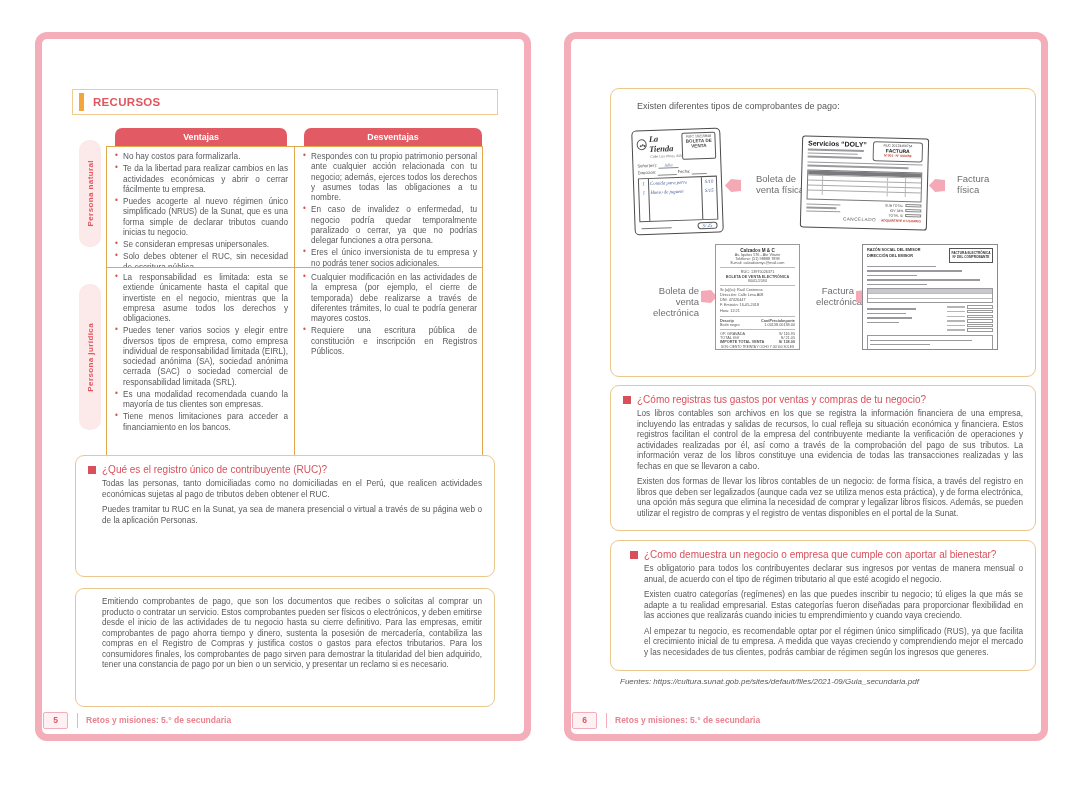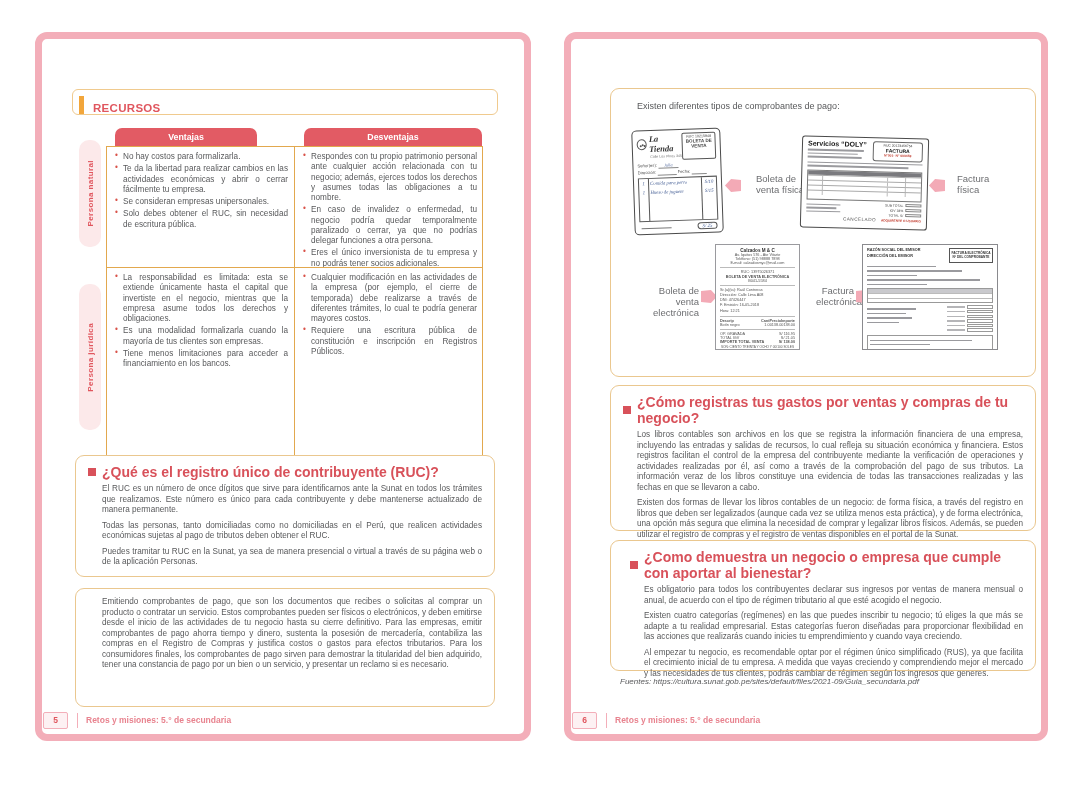--- a/index.html
+++ b/index.html
@@ -7,30 +7,30 @@
 
   .page { position:absolute; top:32px; height:709px; border:7px solid #f3aeb9; border-radius:12px; background:#fff; }
   .page-left  { left:35px;  width:496px; }
   .page-right { left:564px; width:484px; }
   .page > * { position:absolute; }
 
   
   .qbox { border:1px solid #eac78f; border-radius:9px; background:#fff; padding:8px 12px 6px 12px; }
   .qbox .qtitle { display:flex; align-items:center; gap:6px; margin-bottom:4px; }
   .qbox .qtitle .sq { width:8px; height:8px; background:#d8515a; flex:0 0 auto; }
-  .qbox .qtitle span { color:#d8515a; font-weight:bold; font-size:14px; }
+  .qbox .qtitle span { color:#d8515a; font-weight:normal; font-size:10px; }
   .qbox p { font-size:8.2px; line-height:1.28; color:#58595b; text-align:justify; margin:0 0 5px 14px; }
 
   
-  .recursos { left:30px; top:50px; width:426px; height:26px; border:1px solid #f0ca8e; border-radius:6px; display:flex; align-items:flex-end; overflow:hidden; }
+  .recursos { left:30px; top:50px; width:426px; height:26px; border:1px solid #f0ca8e; border-radius:0; display:flex; align-items:center; overflow:hidden; }
   .recursos .obar { width:5px; height:18px; background:#f2a63b; margin-left:6px; }
   .recursos span { color:#e0565e; font-weight:bold; font-size:11.5px; letter-spacing:.3px; margin-left:9px; }
 
   .tab { height:18px; background:#e25b64; border-radius:7px 7px 0 0; color:#fff; font-weight:bold; font-size:8.8px; display:flex; align-items:center; justify-content:center; }
-  .tab1 { left:73px;  top:89px; width:142px; }
+  .tab1 { left:73px;  top:89px; width:172px; }
   .tab2 { left:262px; top:89px; width:178px; }
 
   .t-body { left:64px; top:107px; width:377px; height:382px; border:1px solid #e2a84e; display:grid; grid-template-columns:188px 188px; grid-template-rows:121px 1fr; }
   .t-cell { padding:5px 6px 4px 8px; overflow:hidden; }
   .t-cell.c1 { border-right:1px solid #e2a84e; }
   .t-cell.r1 { border-bottom:1px solid #e2a84e; }
   .blist { list-style:none; }
   .blist li { position:relative; font-size:8.2px; line-height:1.25; color:#58595b; text-align:justify; padding-left:8px; margin-bottom:2px; }
   .blist li::before { content:"•"; color:#d9534a; position:absolute; left:0; top:-1px; }
 
@@ -159,35 +159,37 @@
   </div>
 
   <div class="tab tab1">Ventajas</div>
   <div class="tab tab2">Desventajas</div>
 
   <div class="t-body">
     <div class="t-cell c1 r1">
       <ul class="blist">
           <li>No hay costos para formalizarla.</li>
           <li>Te da la libertad para realizar cambios en las actividades económicas y abrir o cerrar fácilmente tu empresa.</li>
+          <li>Puedes acogerte al nuevo régimen único simplificado (NRUS) de la Sunat, que es una forma simple de declarar tributos cuando inicias tu negocio.</li>
           <li>Se consideran empresas unipersonales.</li>
           <li>Solo debes obtener el RUC, sin necesidad de escritura pública.</li>
         </ul>
     </div>
     <div class="t-cell r1">
       <ul class="blist">
           <li>Respondes con tu propio patrimonio personal ante cualquier acción relacionada con tu negocio; además, ejerces todos los derechos y asumes todas las obligaciones a tu nombre.</li>
           <li>En caso de invalidez o enfermedad, tu negocio podría quedar temporalmente paralizado o cerrar, ya que no podrías delegar funciones a otra persona.</li>
           <li>Eres el único inversionista de tu empresa y no podrás tener socios adicionales.</li>
         </ul>
     </div>
     <div class="t-cell c1">
       <ul class="blist">
           <li>La responsabilidad es limitada: esta se extiende únicamente hasta el capital que invertiste en el negocio, mientras que la empresa asume todos los derechos y obligaciones.</li>
-          <li>Es una modalidad formalizarla cuando la mayoría de tus clientes son empresas.</li>
+          <li>Puedes tener varios socios y elegir entre diversos tipos de empresa, como empresa individual de responsabilidad limitada (EIRL), sociedad anónima (SA), sociedad anónima cerrada (SAC) o sociedad comercial de responsabilidad limitada (SRL).</li>
+          <li>Es una modalidad recomendada cuando la mayoría de tus clientes son empresas.</li>
           <li>Tiene menos limitaciones para acceder a financiamiento en los bancos.</li>
         </ul>
     </div>
     <div class="t-cell">
       <ul class="blist">
           <li>Cualquier modificación en las actividades de la empresa (por ejemplo, el cierre de temporada) debe realizarse a través de diferentes trámites, lo cual te podría generar mayores costos.</li>
           <li>Requiere una escritura pública de constitución e inscripción en Registros Públicos.</li>
         </ul>
     </div>
   </div>
@@ -197,21 +199,20 @@
   </div>
   <div class="pill pill2">
     <span>Persona jurídica</span>
   </div>
 
   <div class="qbox box-ruc">
     <div class="qtitle">
       <div class="sq"></div>
       <span>¿Qué es el registro único de contribuyente (RUC)?</span>
     </div>
-    <p>El RUC es un número de once dígitos que sirve para identificarnos ante la Sunat en todos los trámites que realizamos. Este número es único para cada contribuyente y debe mantenerse actualizado de manera permanente.</p>
     <p>Todas las personas, tanto domiciliadas como no domiciliadas en el Perú, que realicen actividades económicas sujetas al pago de tributos deben obtener el RUC.</p>
     <p>Puedes tramitar tu RUC en la Sunat, ya sea de manera presencial o virtual a través de su página web o de la aplicación Personas.</p>
   </div>
 
   <div class="qbox box-gastos">
     <p>Emitiendo comprobantes de pago, que son los documentos que recibes o solicitas al comprar un producto o contratar un servicio. Estos comprobantes pueden ser físicos o electrónicos, y deben emitirse desde el inicio de las actividades de tu negocio hasta su cierre definitivo. Para las empresas, emitir comprobantes de pago ahorra tiempo y dinero, sustenta la posesión de mercadería, contabiliza las compras en el Registro de Compras y justifica costos o gastos para efectos tributarios. Para los consumidores finales, los comprobantes de pago sirven para demostrar la titularidad del bien adquirido, tener una constancia de pago por un bien o un servicio, y presentar un reclamo si es necesario.</p>
   </div>
 
   <div class="pfooter">
     <div class="pnum">5</div>

